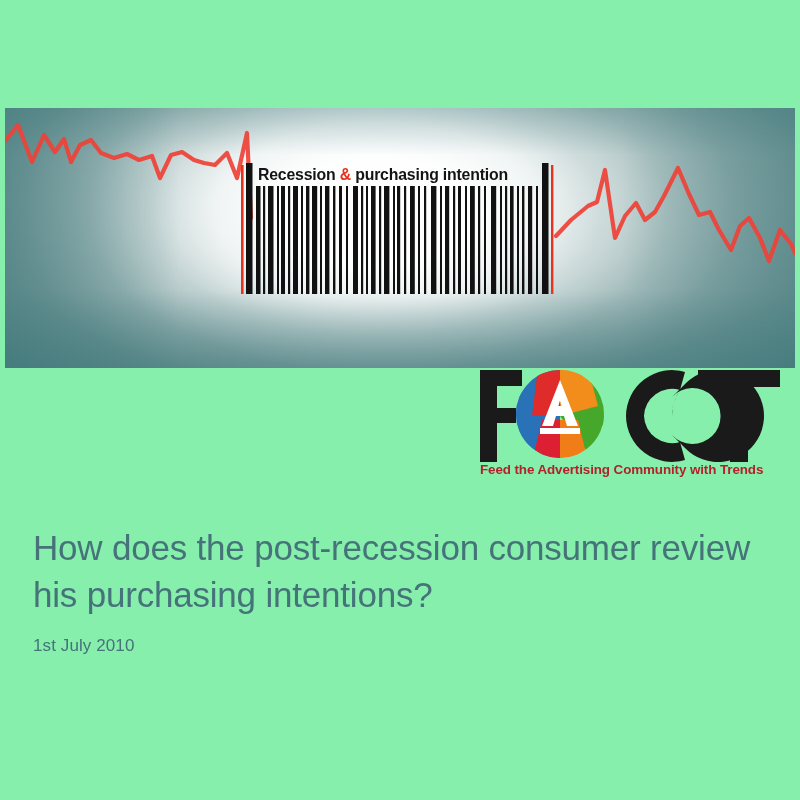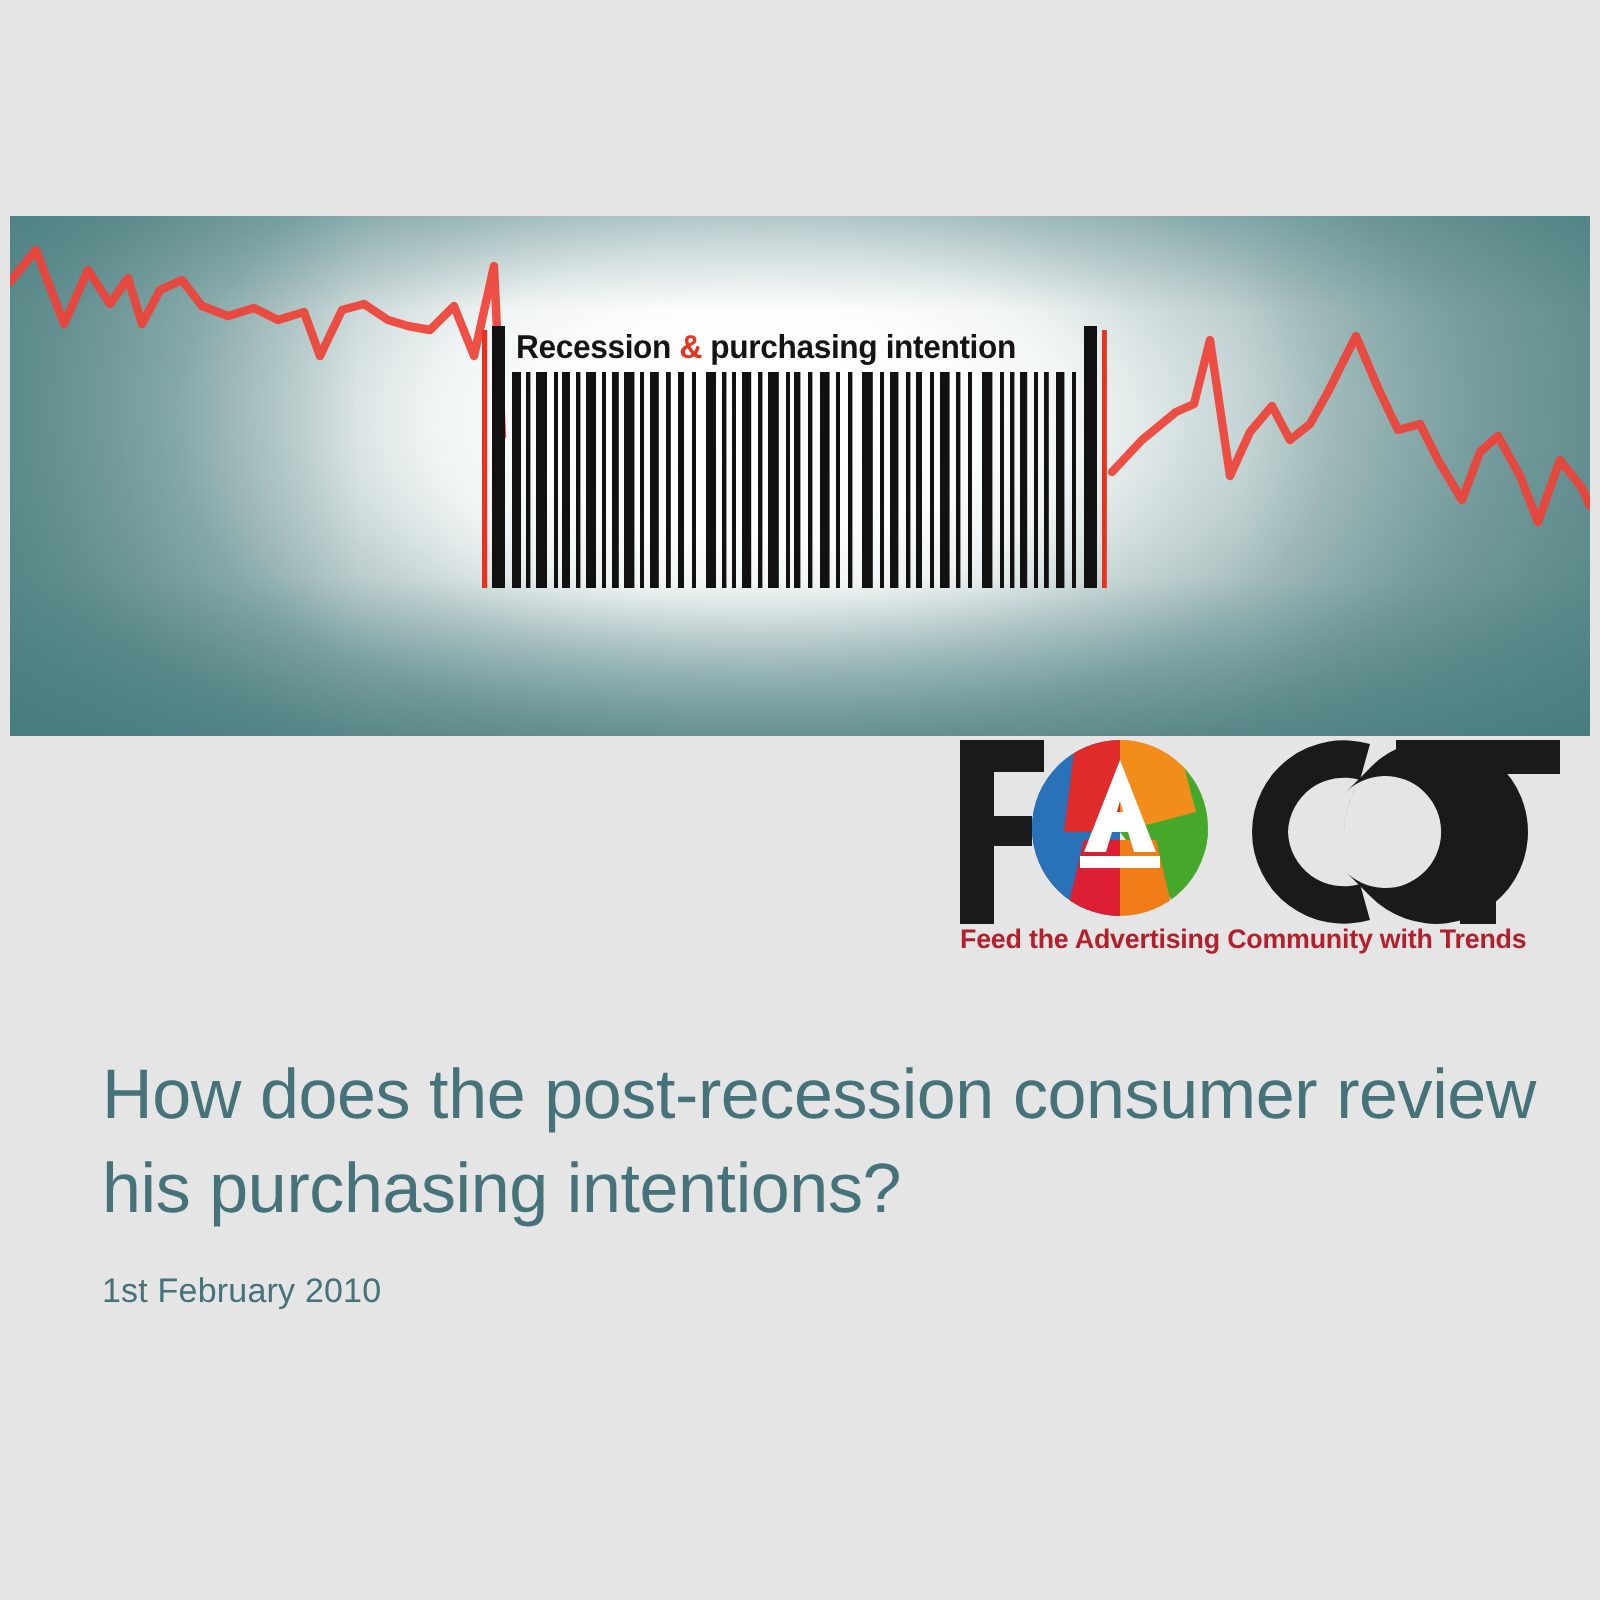--- a/index.html
+++ b/index.html
@@ -15,21 +15,21 @@
     font-family: "Liberation Sans", sans-serif;
     -webkit-font-smoothing: antialiased;
   }
 
   
   .slide {
     position: absolute;
     left: 0; top: 0;
     width: 800px;
     height: 800px;
-    background: #e5e5e5;
+    background: #86efac;
   }
 
   
   .hero {
     position: absolute;
     left: 5px;
     top: 108px;
     width: 790px;
     height: 260px;
     overflow: hidden;
@@ -115,21 +115,20 @@
     width: 308px;
     height: 112px;
   }
 
   
   .title-block {
     position: absolute;
     left: 33px;
     top: 524px;
     width: 730px;
-    margin-left: 18px;
   }
   .slide-title {
     margin: 0;
     font-family: "Liberation Sans", sans-serif;
     font-weight: normal;
     font-size: 35px;
     line-height: 47px;
     color: #46727a;
     letter-spacing: -0.2px;
   }
@@ -267,16 +266,16 @@
         <rect x="222" y="4" width="82" height="17"></rect>
         <rect x="254" y="4" width="18" height="92"></rect>
       </g>
 
       <text x="4" y="108" font-family="Liberation Sans, sans-serif" font-size="13.4" font-weight="bold" fill="#b51f2b" letter-spacing="-0.1">Feed the Advertising Community with Trends</text>
     </svg>
   </div>
 
   <div class="title-block">
     <h1 class="slide-title">How does the post-recession consumer review his purchasing intentions?</h1>
-    <p class="slide-date">1st February 2010</p>
+    <p class="slide-date">1st July 2010</p>
   </div>
 
 </div>
 
 </body></html>

